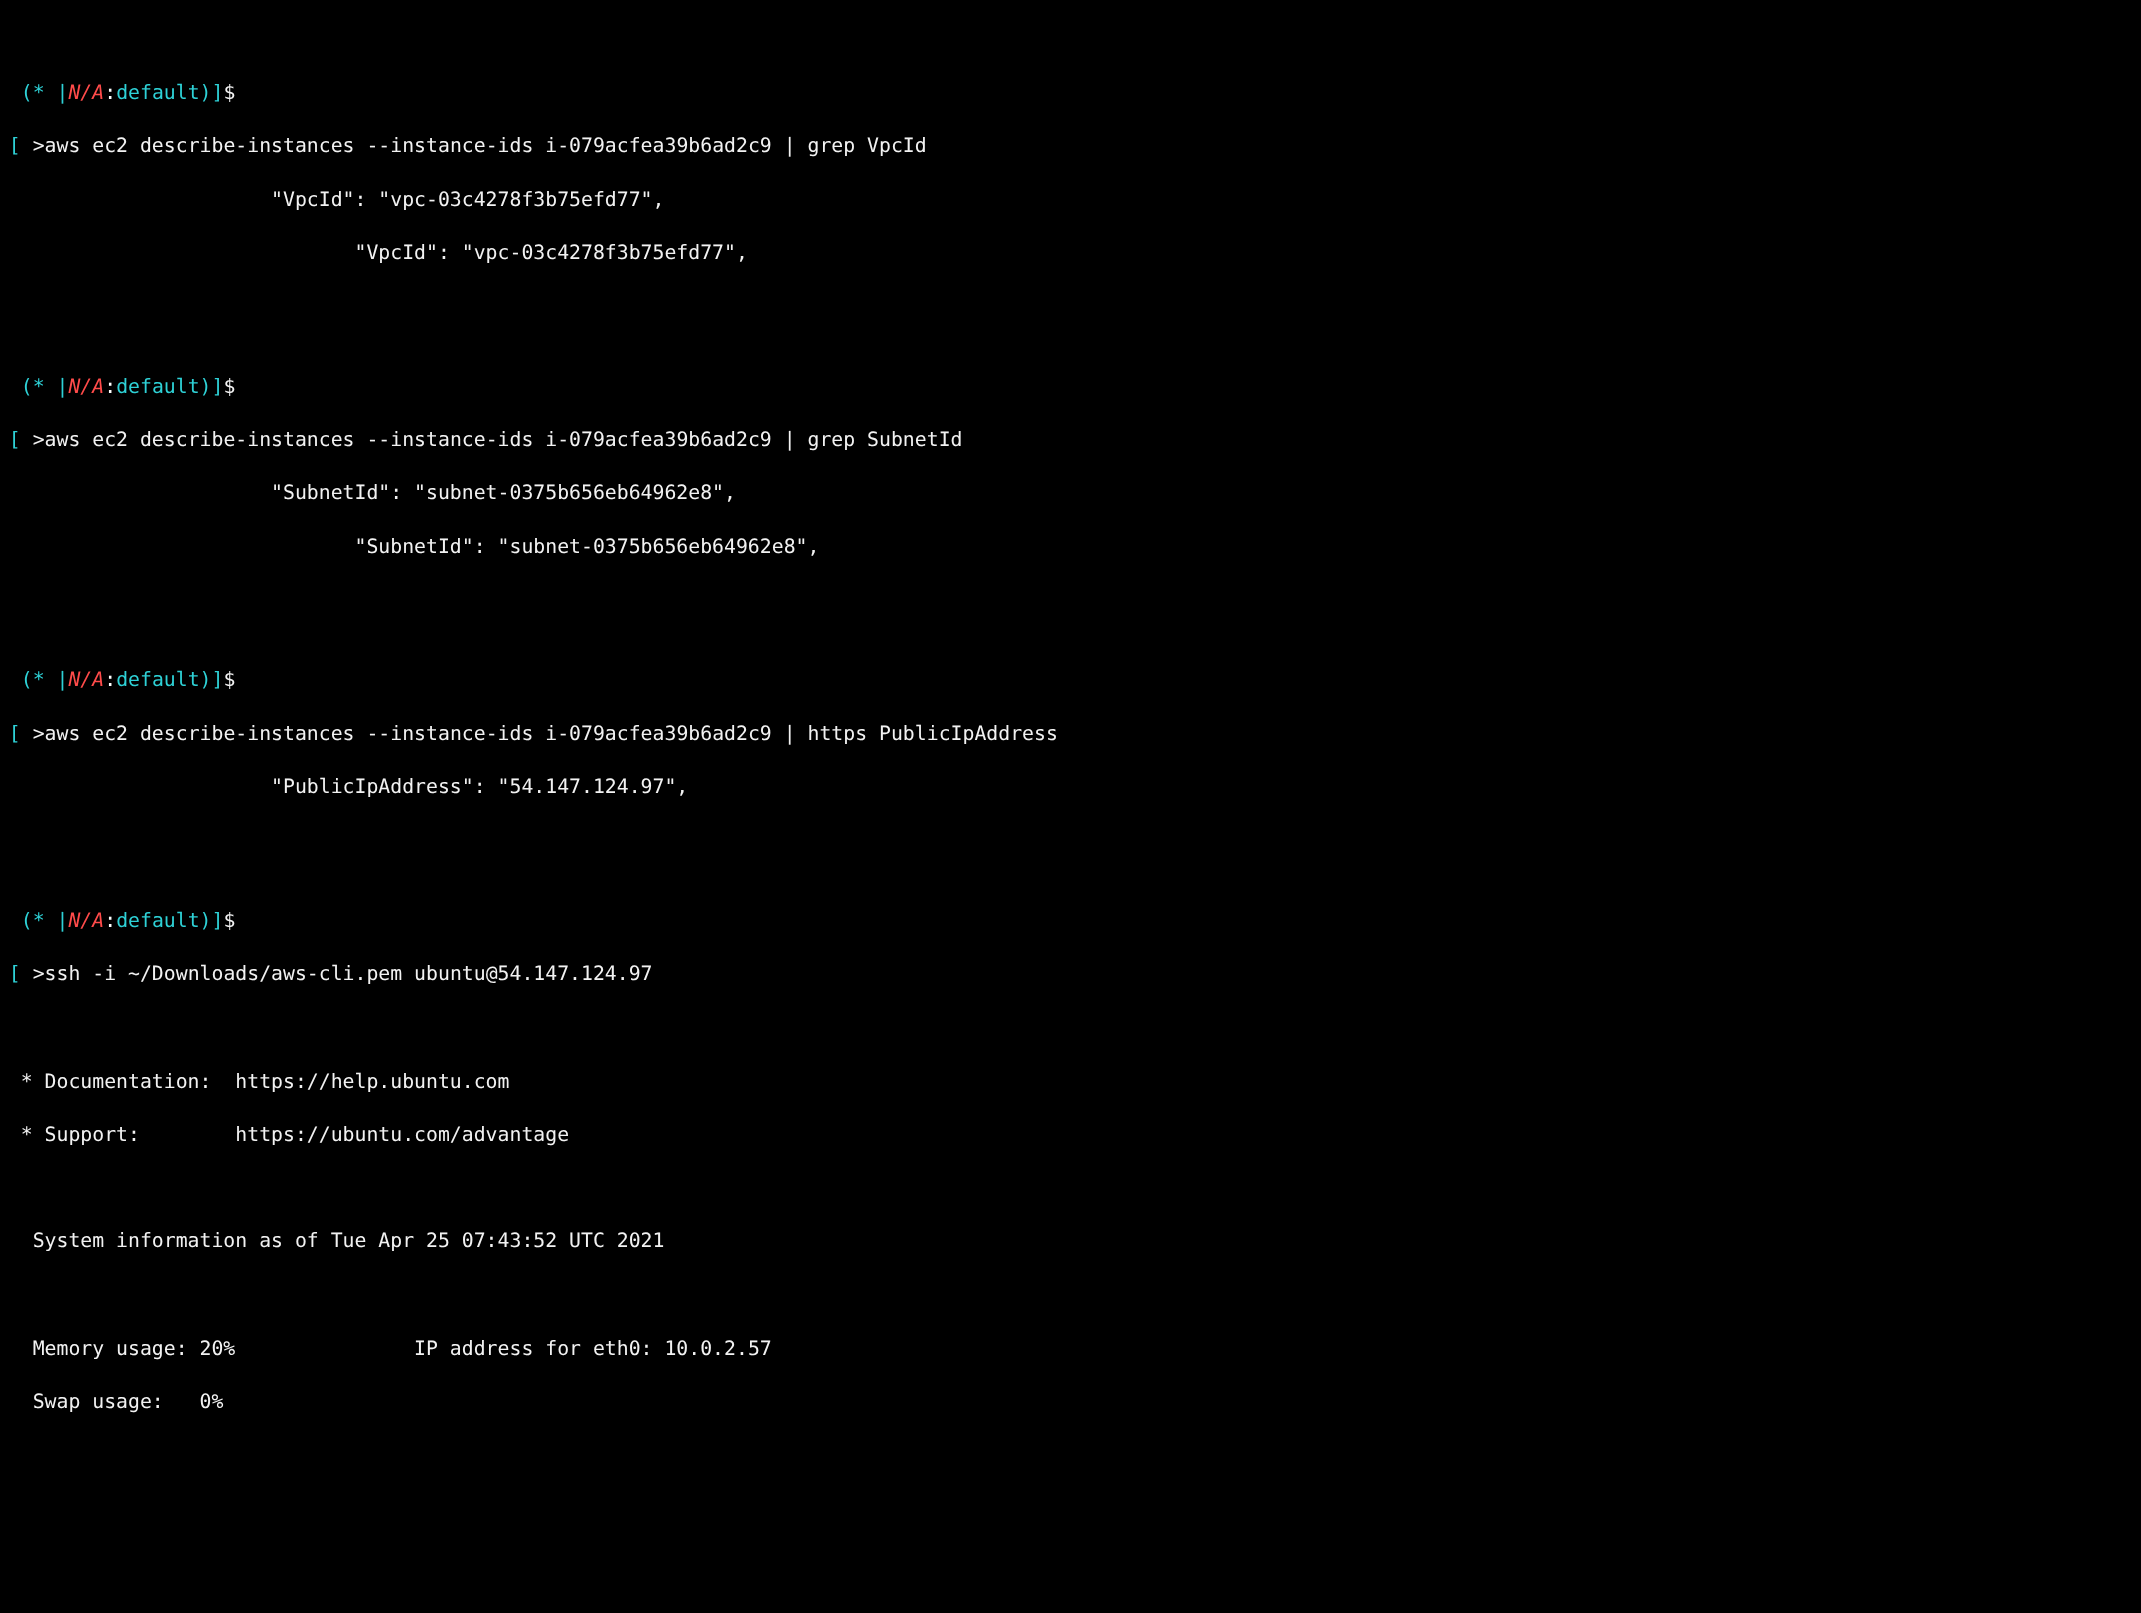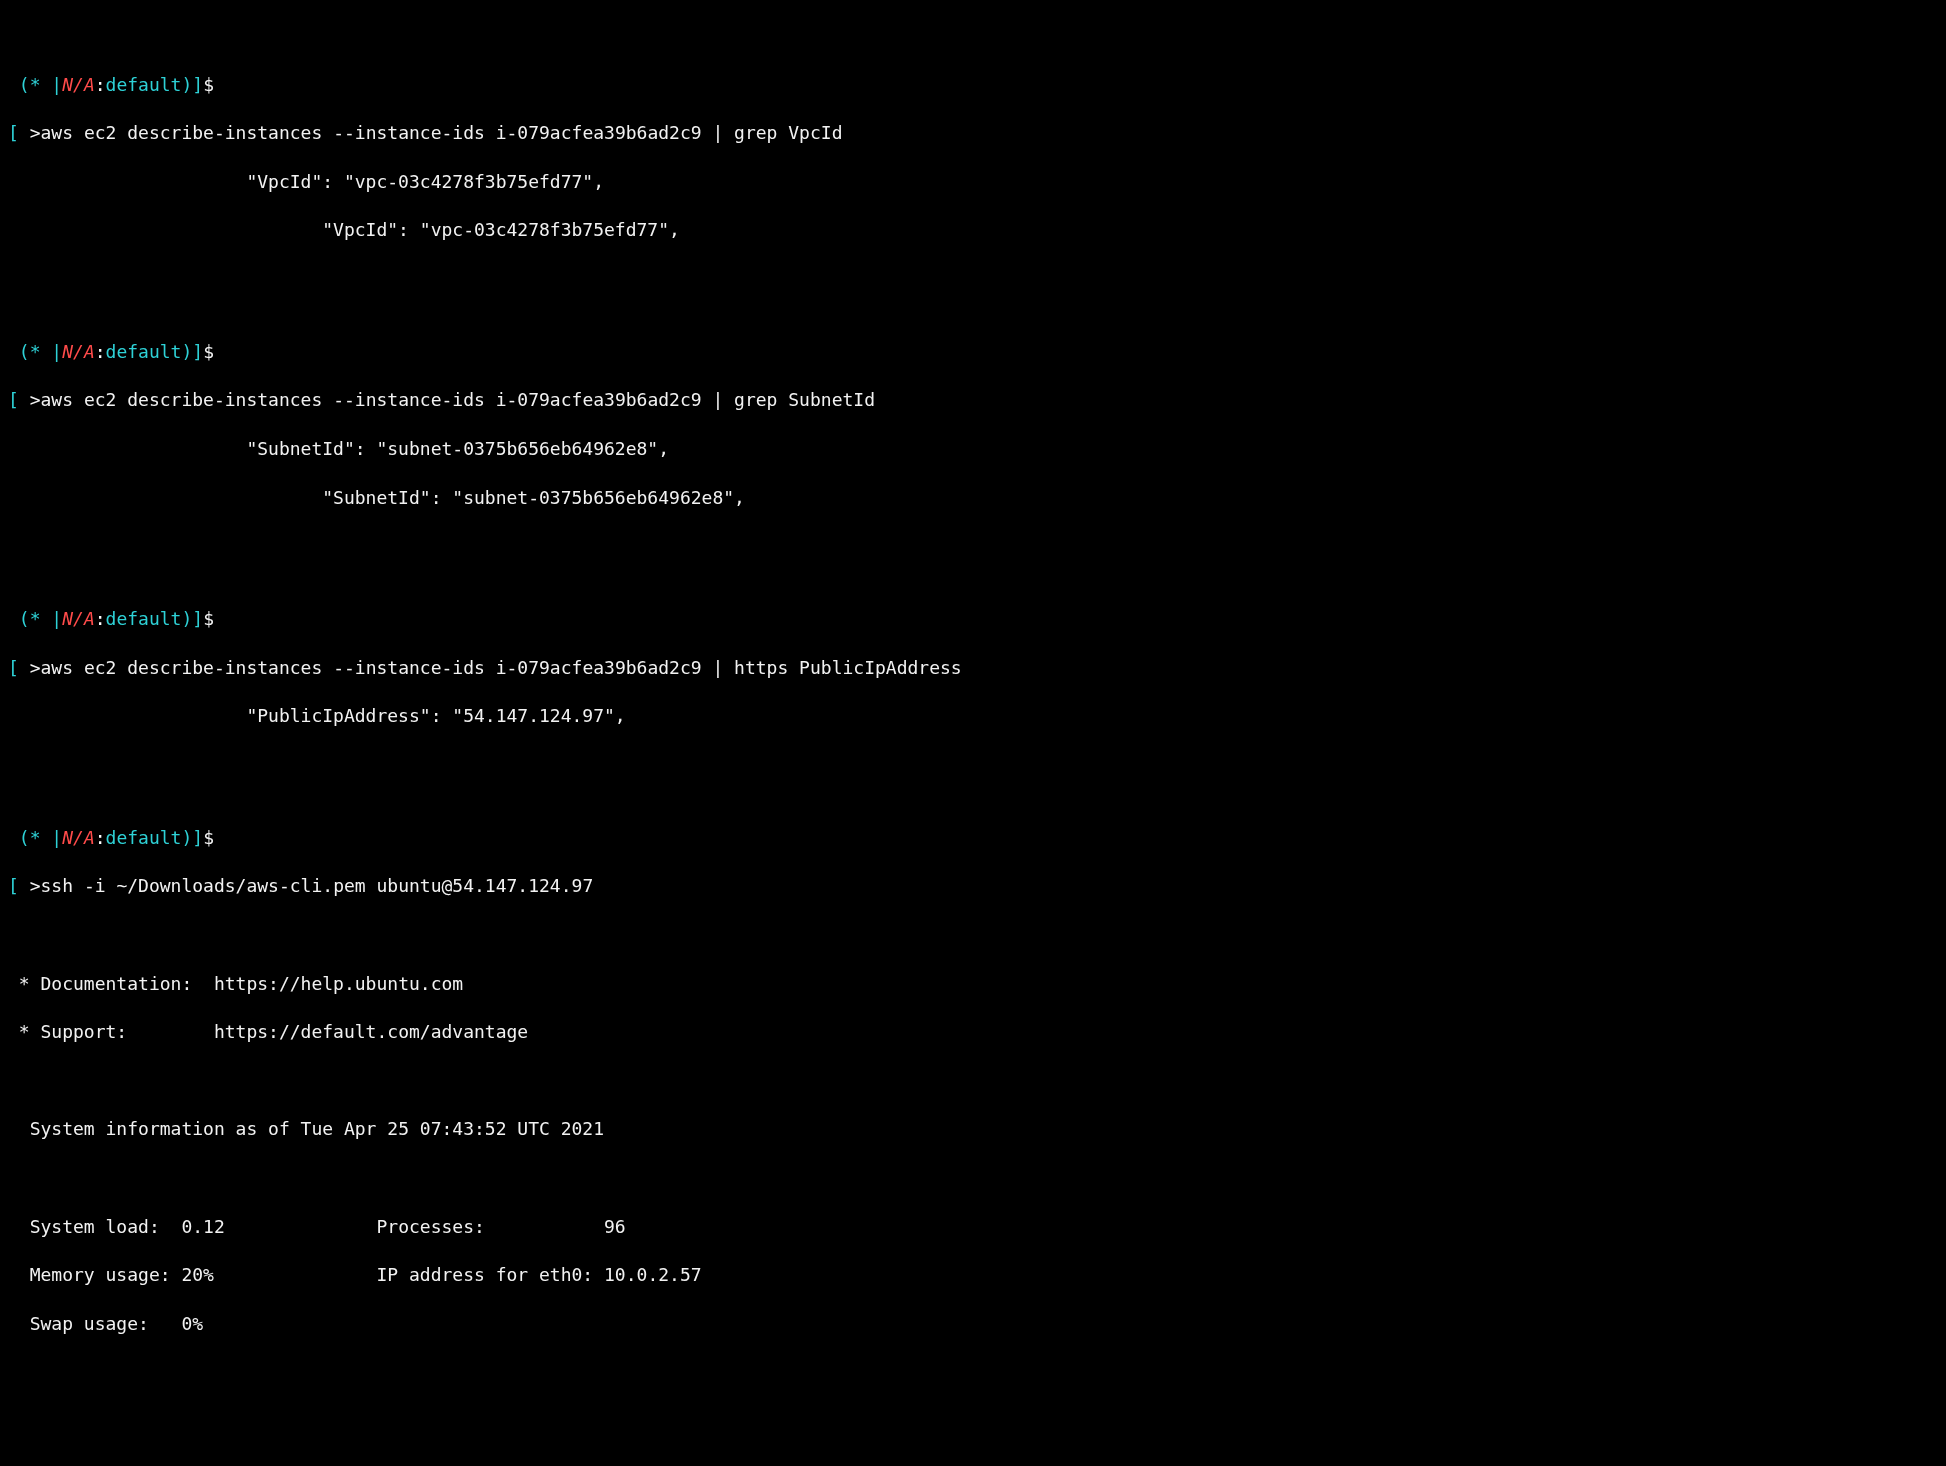--- a/index.html
+++ b/index.html
@@ -44,25 +44,24 @@
 
 <div><span class="cyan"> (</span><span class="cyan">*</span><span class="cyan"> |</span><span class="red">N/A</span><span class="col">:</span><span class="cyan">default</span><span class="cyan">)]</span><span class="white">$</span></div>
 <div><span class="cyan">[ </span><span class="white">&gt;</span><span class="white">aws ec2 describe-instances --instance-ids i-079acfea39b6ad2c9 | https PublicIpAddress</span></div>
 <div><span class="ind1 white">"PublicIpAddress": "54.147.124.97",</span></div>
 <div>&nbsp;</div>
 
 <div><span class="cyan"> (</span><span class="cyan">*</span><span class="cyan"> |</span><span class="red">N/A</span><span class="col">:</span><span class="cyan">default</span><span class="cyan">)]</span><span class="white">$</span></div>
 <div><span class="cyan">[ </span><span class="white">&gt;</span><span class="white">ssh -i ~/Downloads/aws-cli.pem ubuntu@54.147.124.97</span></div>
 <div>&nbsp;</div>
 <div class="white"> * Documentation:  https://help.ubuntu.com</div>
-<div class="white"> * Support:        https://default.com/advantage</div>
+<div class="white"> * Support:        https://ubuntu.com/advantage</div>
 <div>&nbsp;</div>
 <div class="white">  System information as of Tue Apr 25 07:43:52 UTC 2021</div>
 <div>&nbsp;</div>
-<div class="white">  System load:  0.12              Processes:           96</div>
 <div class="white">  Memory usage: 20%               IP address for eth0: 10.0.2.57</div>
 <div class="white">  Swap usage:   0%</div>
 
 
 
 
 
 
 
 

